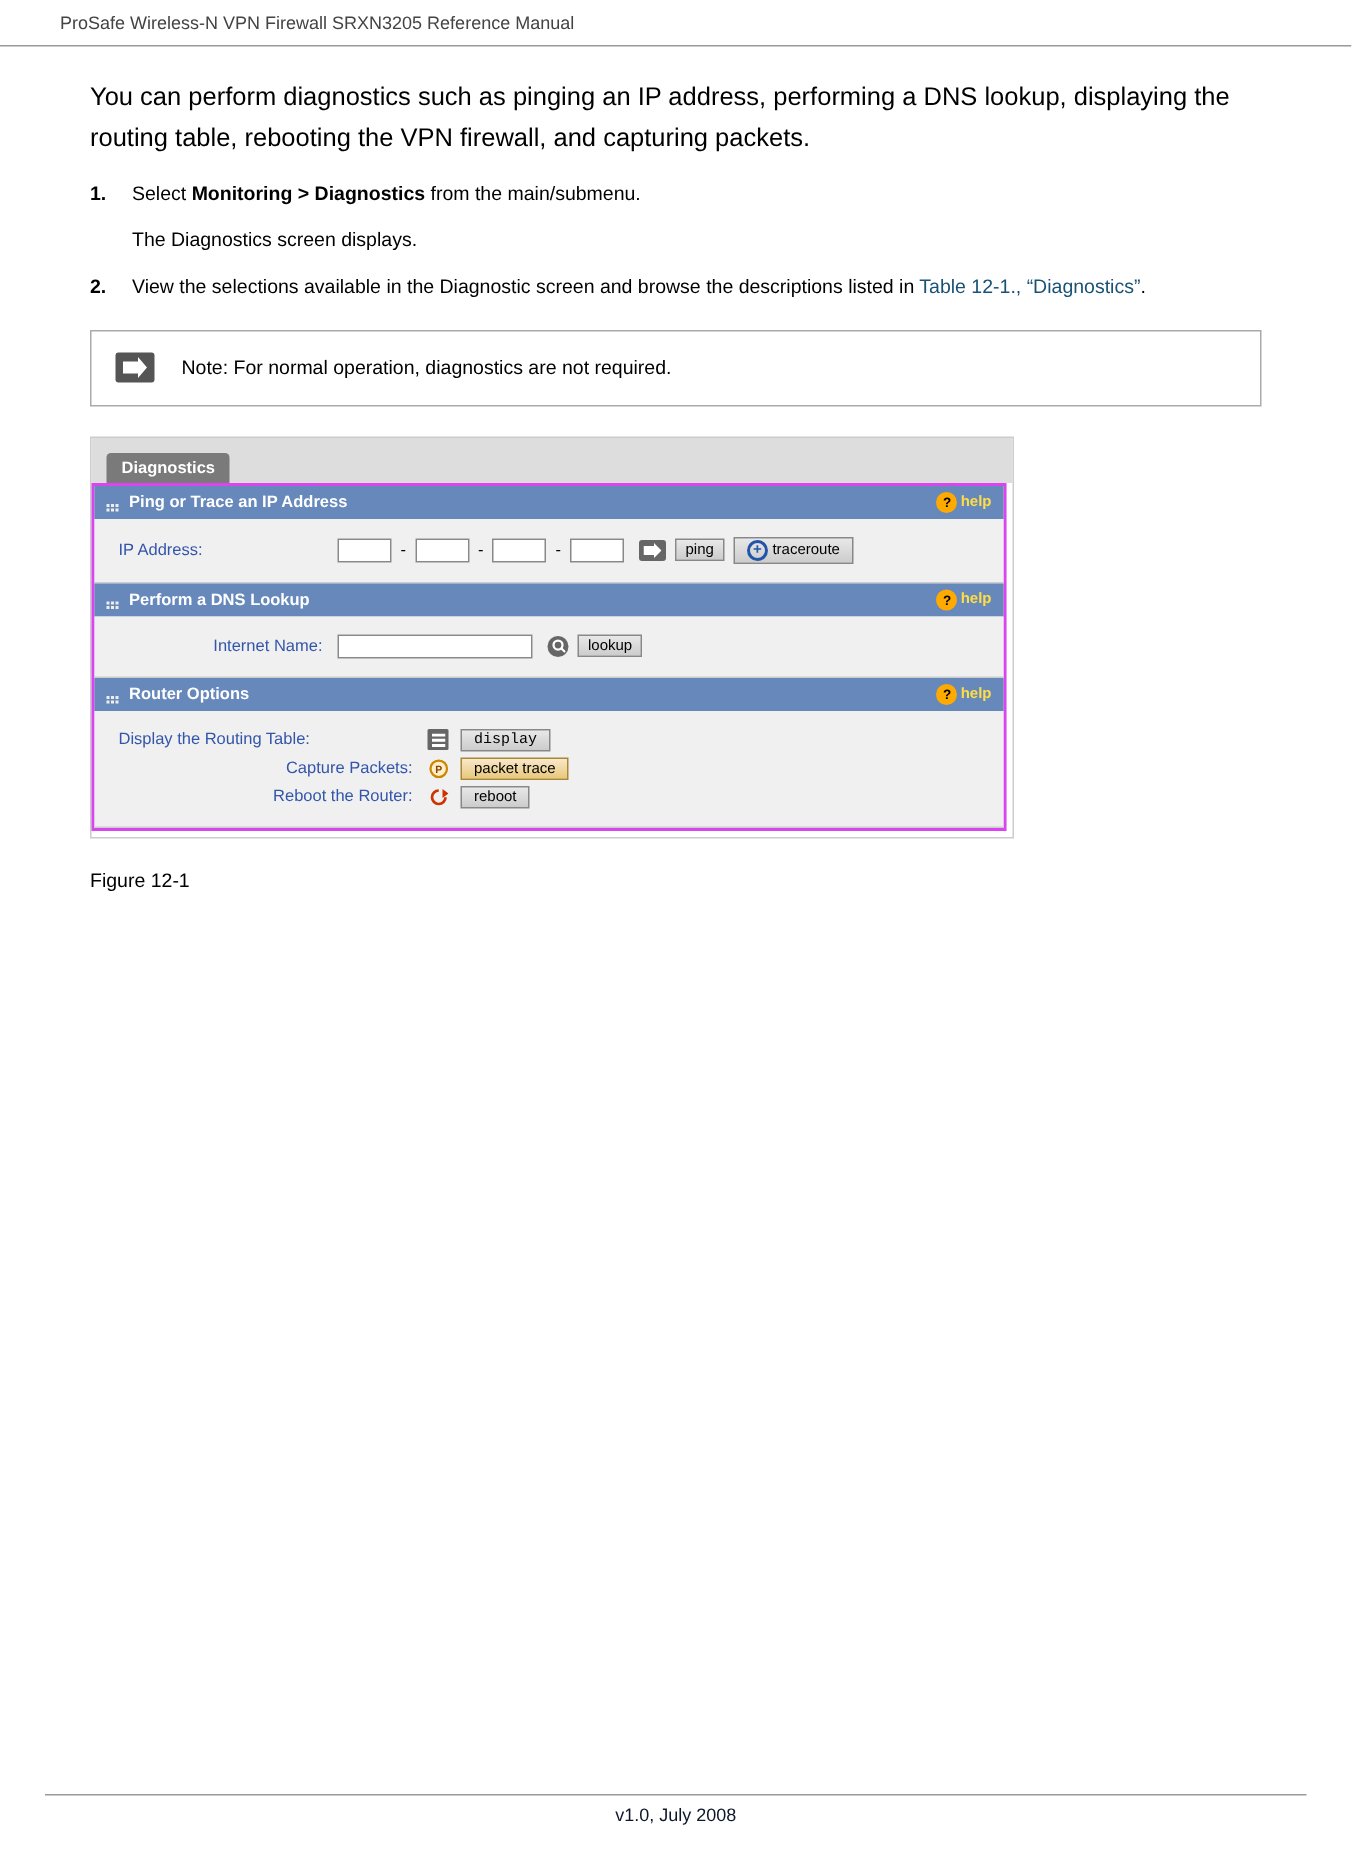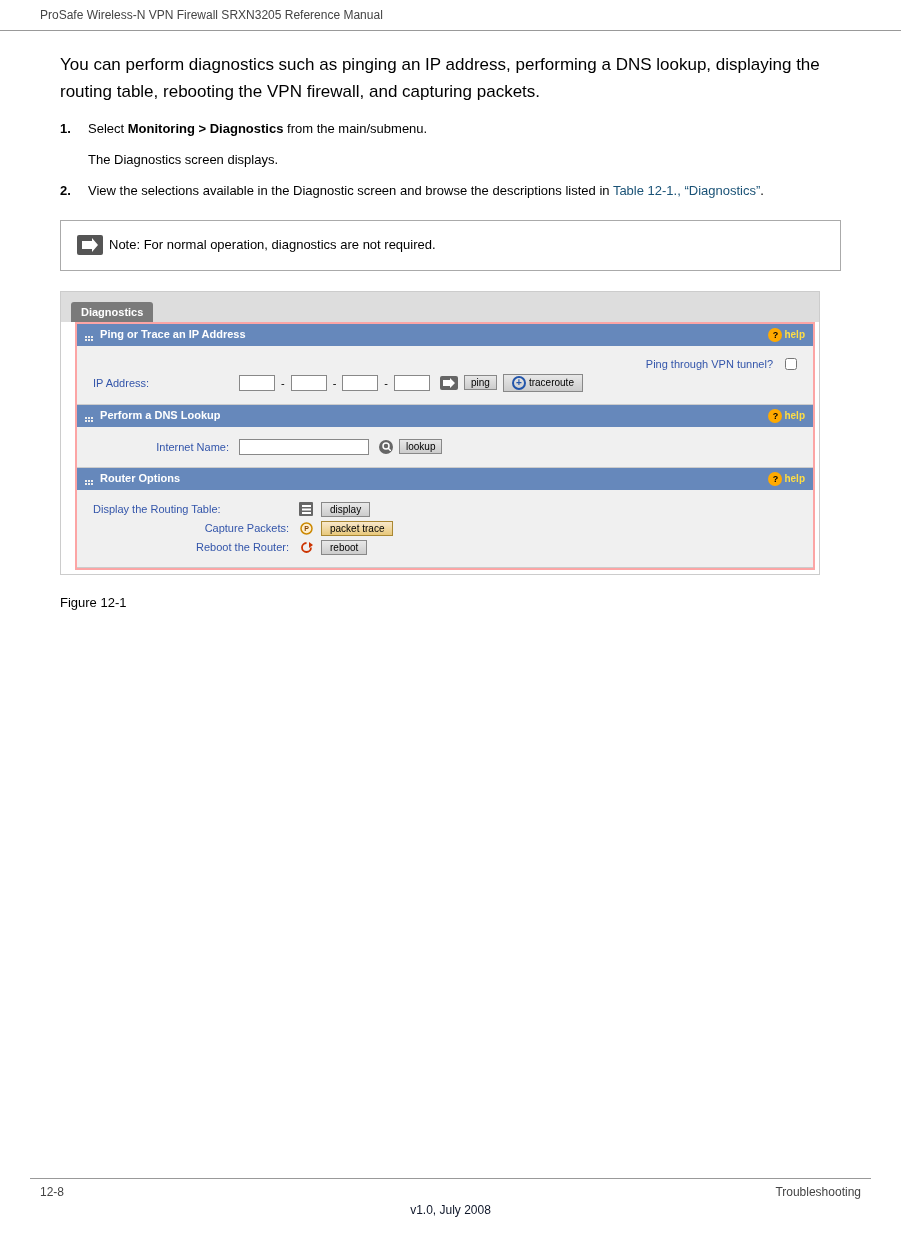--- a/index.html
+++ b/index.html
@@ -73,52 +73,52 @@
       color: #1a5276;
       text-decoration: none;
     }
 
     .note-box {
       border: 1px solid #aaa;
       padding: 14px 16px;
       margin: 18px 0;
       display: flex;
       align-items: flex-start;
-      gap: 6px;
+      gap: 18px;
     }
 
     .note-text {
       font-family: Arial, sans-serif;
       font-size: 13px;
       line-height: 1.6;
     }
 
     
     .screenshot-wrapper {
       margin: 20px 0;
       border: 1px solid #ccc;
       background: #fff;
-      width: 760px;
+      width: 616px;
     }
 
     .diag-tab {
       background: #7a7a7a;
       color: #fff;
       font-family: Arial, sans-serif;
       font-size: 11px;
       font-weight: bold;
       padding: 4px 10px;
       display: inline-block;
       border-radius: 3px 3px 0 0;
       margin: 6px 0 0 6px;
     }
 
     .diag-inner {
-      border: 2px solid #fca5a5;
-      margin: 0 4px 4px 14px;
+      border: 2px solid #d946ef;
+      margin: 0 4px 4px 0;
       background: #e5e5e5;
     }
 
     .diag-section-header {
       background: #999;
       color: #000;
       font-family: Arial, sans-serif;
       font-size: 11px;
       font-weight: bold;
       padding: 4px 8px;
@@ -256,21 +256,21 @@
       background: #555;
       display: flex;
       align-items: center;
       justify-content: center;
       border-radius: 2px;
     }
 
     .display-btn {
       background: linear-gradient(to bottom, #e8e8e8, #ccc);
       border: 1px solid #888;
-      font-family: Liberation Sans, sans-serif;
+      font-family: Liberation Mono, monospace;
       font-size: 10px;
       padding: 1px 8px;
       cursor: pointer;
       display: flex;
       align-items: center;
       gap: 3px;
     }
 
     .reboot-btn {
       background: linear-gradient(to bottom, #e8e8e8, #ccc);
@@ -348,24 +348,20 @@
           <span>Ping or Trace an IP Address</span>
         </span>
         <span class="help-link">
           <span class="help-circle">?</span>
           <span>help</span>
         </span>
       </div>
 
       <div class="diag-section-body">
 
-        <div class="diag-row">
-          <span style="flex:1; text-align:right; padding-right: 6px; font-family: Arial, sans-serif; font-size: 11px; color: #3355aa;">Ping through VPN tunnel?</span>
-          <input type="checkbox" class="checkbox-small" style="">
-        </div>
 
         <div class="diag-row">
           <span style="padding-right: 4px; font-family: Arial, sans-serif; font-size: 11px; color: #3355aa; min-width: 140px; ">IP Address:</span>
           <input type="text" class="mini-input" style="">
           <span>-</span>
           <input type="text" class="mini-input" style="">
           <span>-</span>
           <input type="text" class="mini-input" style="">
           <span>-</span>
           <input type="text" class="mini-input" style="">
@@ -490,20 +486,16 @@
 
     </div>
   </div>
 
   <div class="figure-caption">Figure 12-1</div>
 
 </div>
 
 <div style="position:absolute; bottom:30px; left:0; right:0;">
   <div style="border-top:1px solid #999; margin: 0 30px 6px 30px;"></div>
-  <div style="display:flex; justify-content:space-between; padding: 0 40px; font-family:Arial,sans-serif; font-size:12px; color:#444;">
-    <span>12-8</span>
-    <span>Troubleshooting</span>
-  </div>
   <div style="text-align:center; font-family:Arial,sans-serif; font-size:12px; color:#0f172a; margin-top:4px;">
     <span>v1.0, July 2008</span>
   </div>
 </div>
 
 </body></html>

